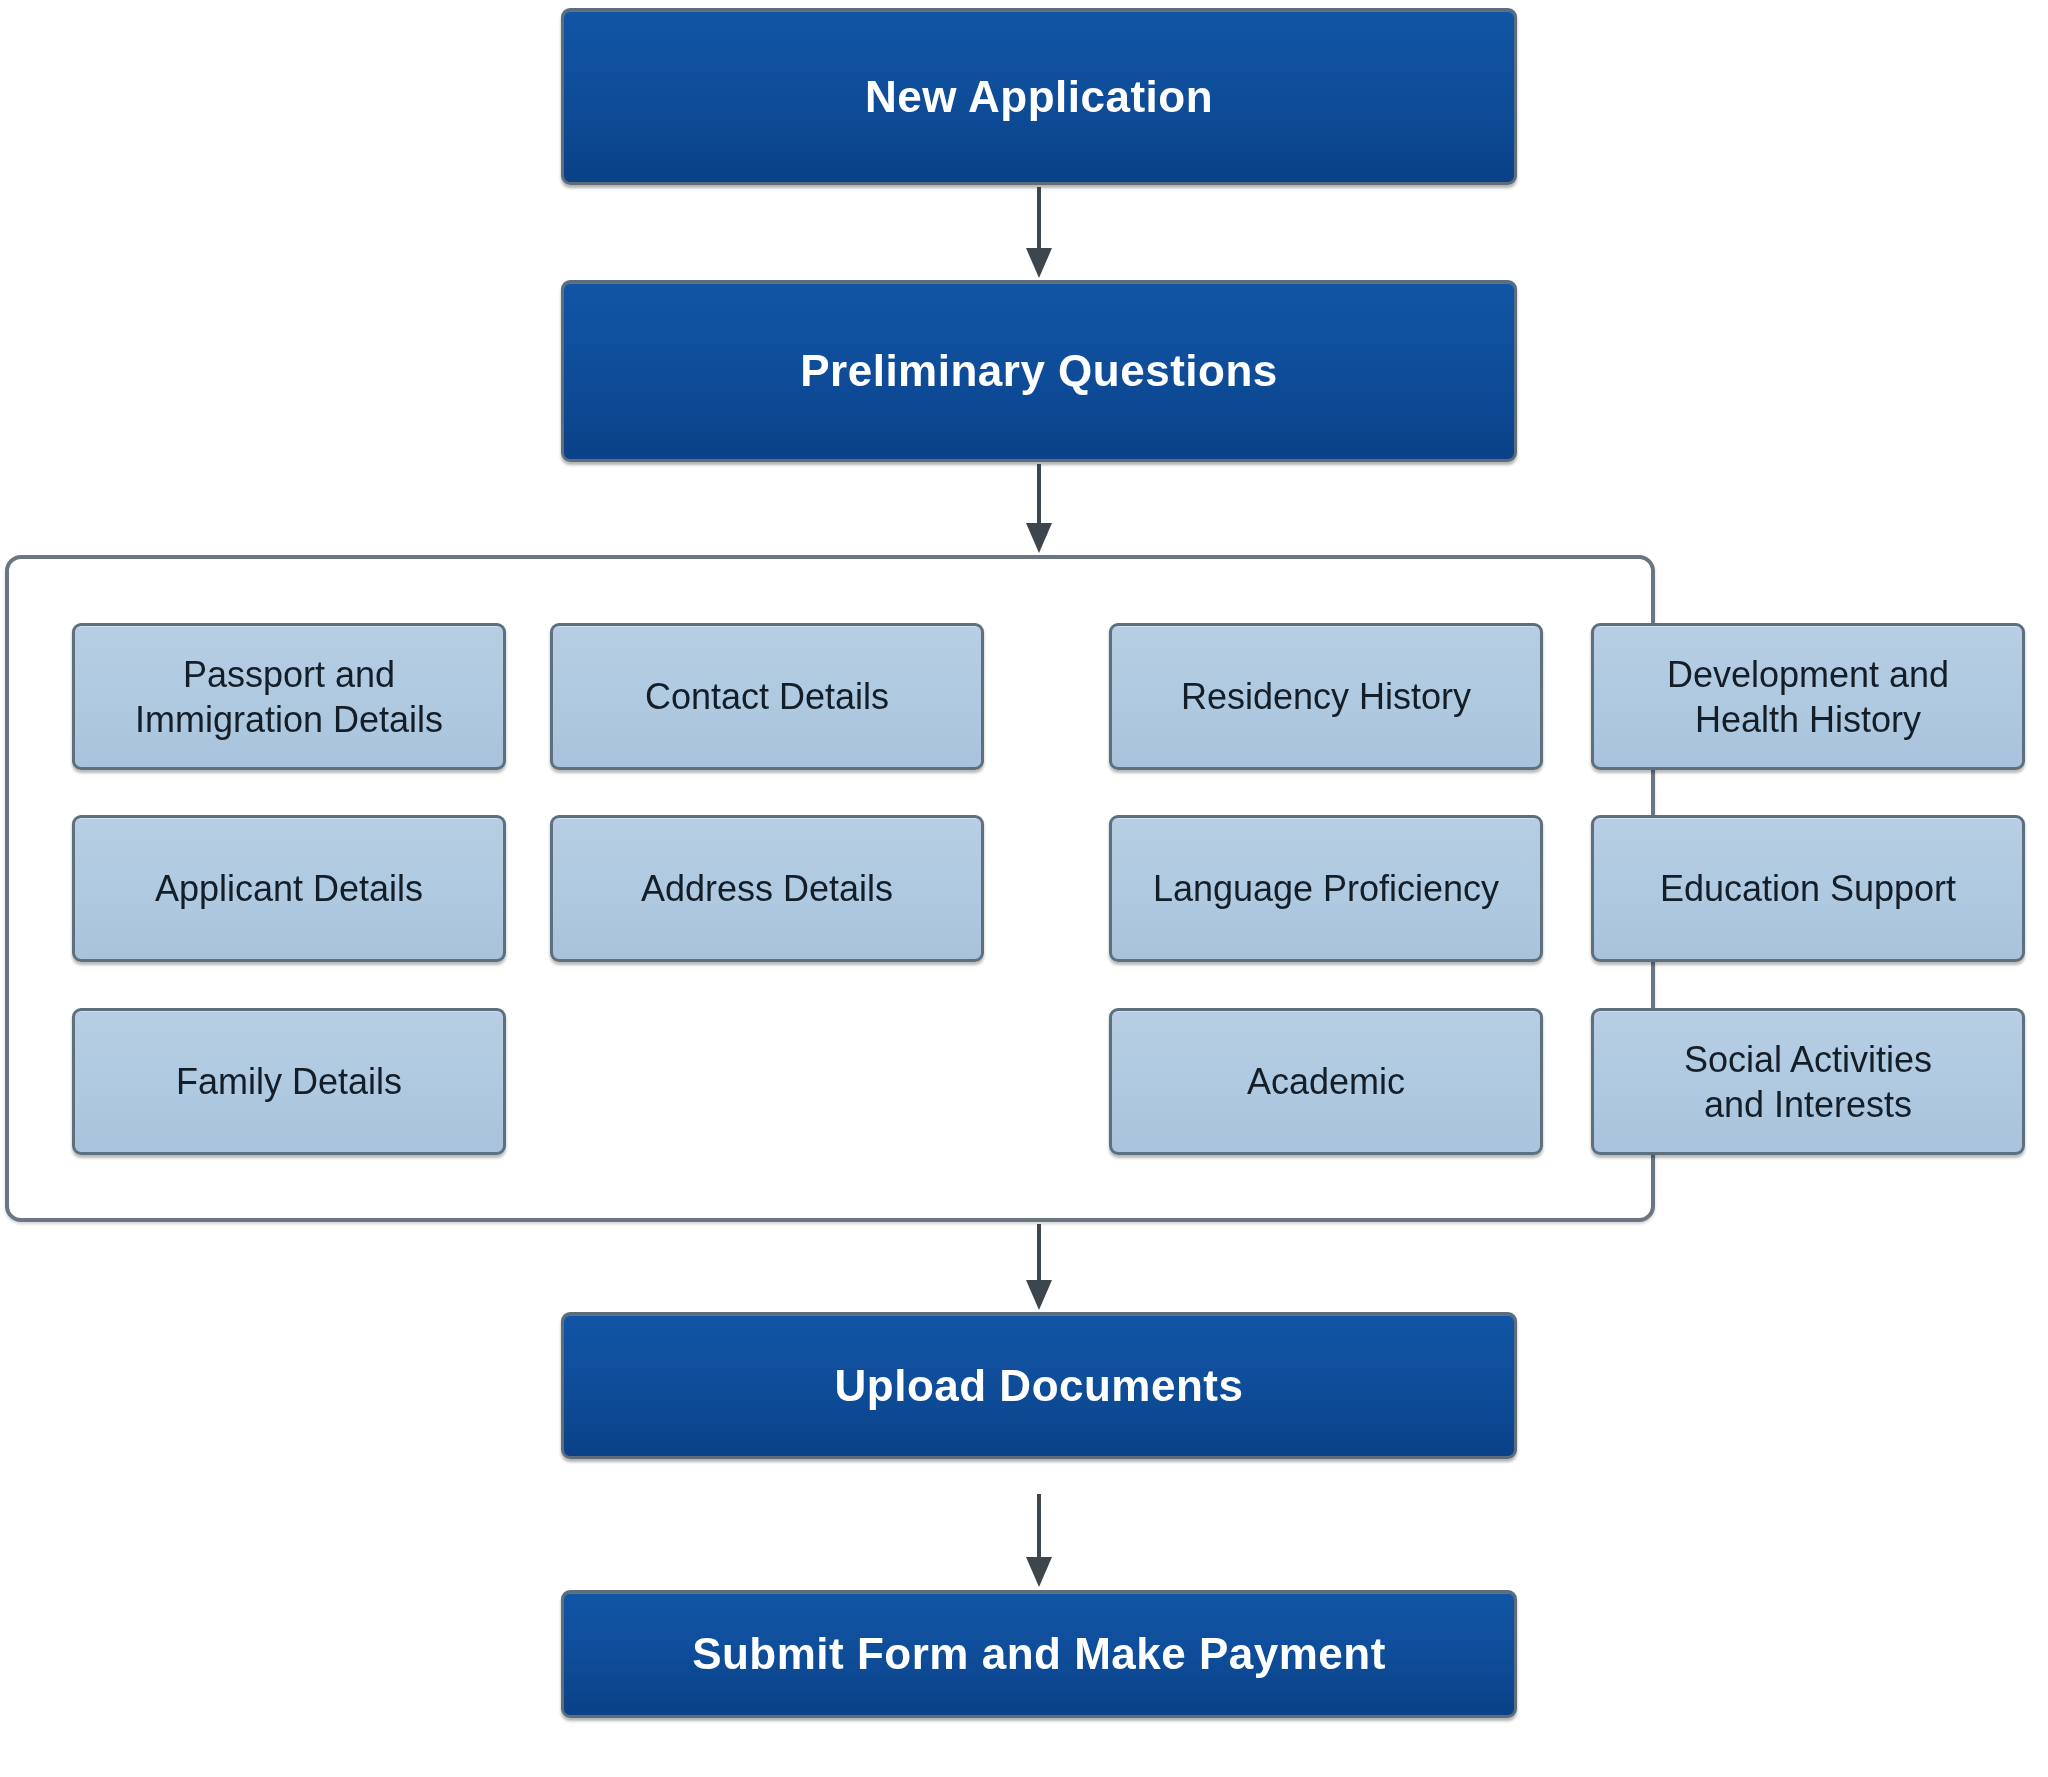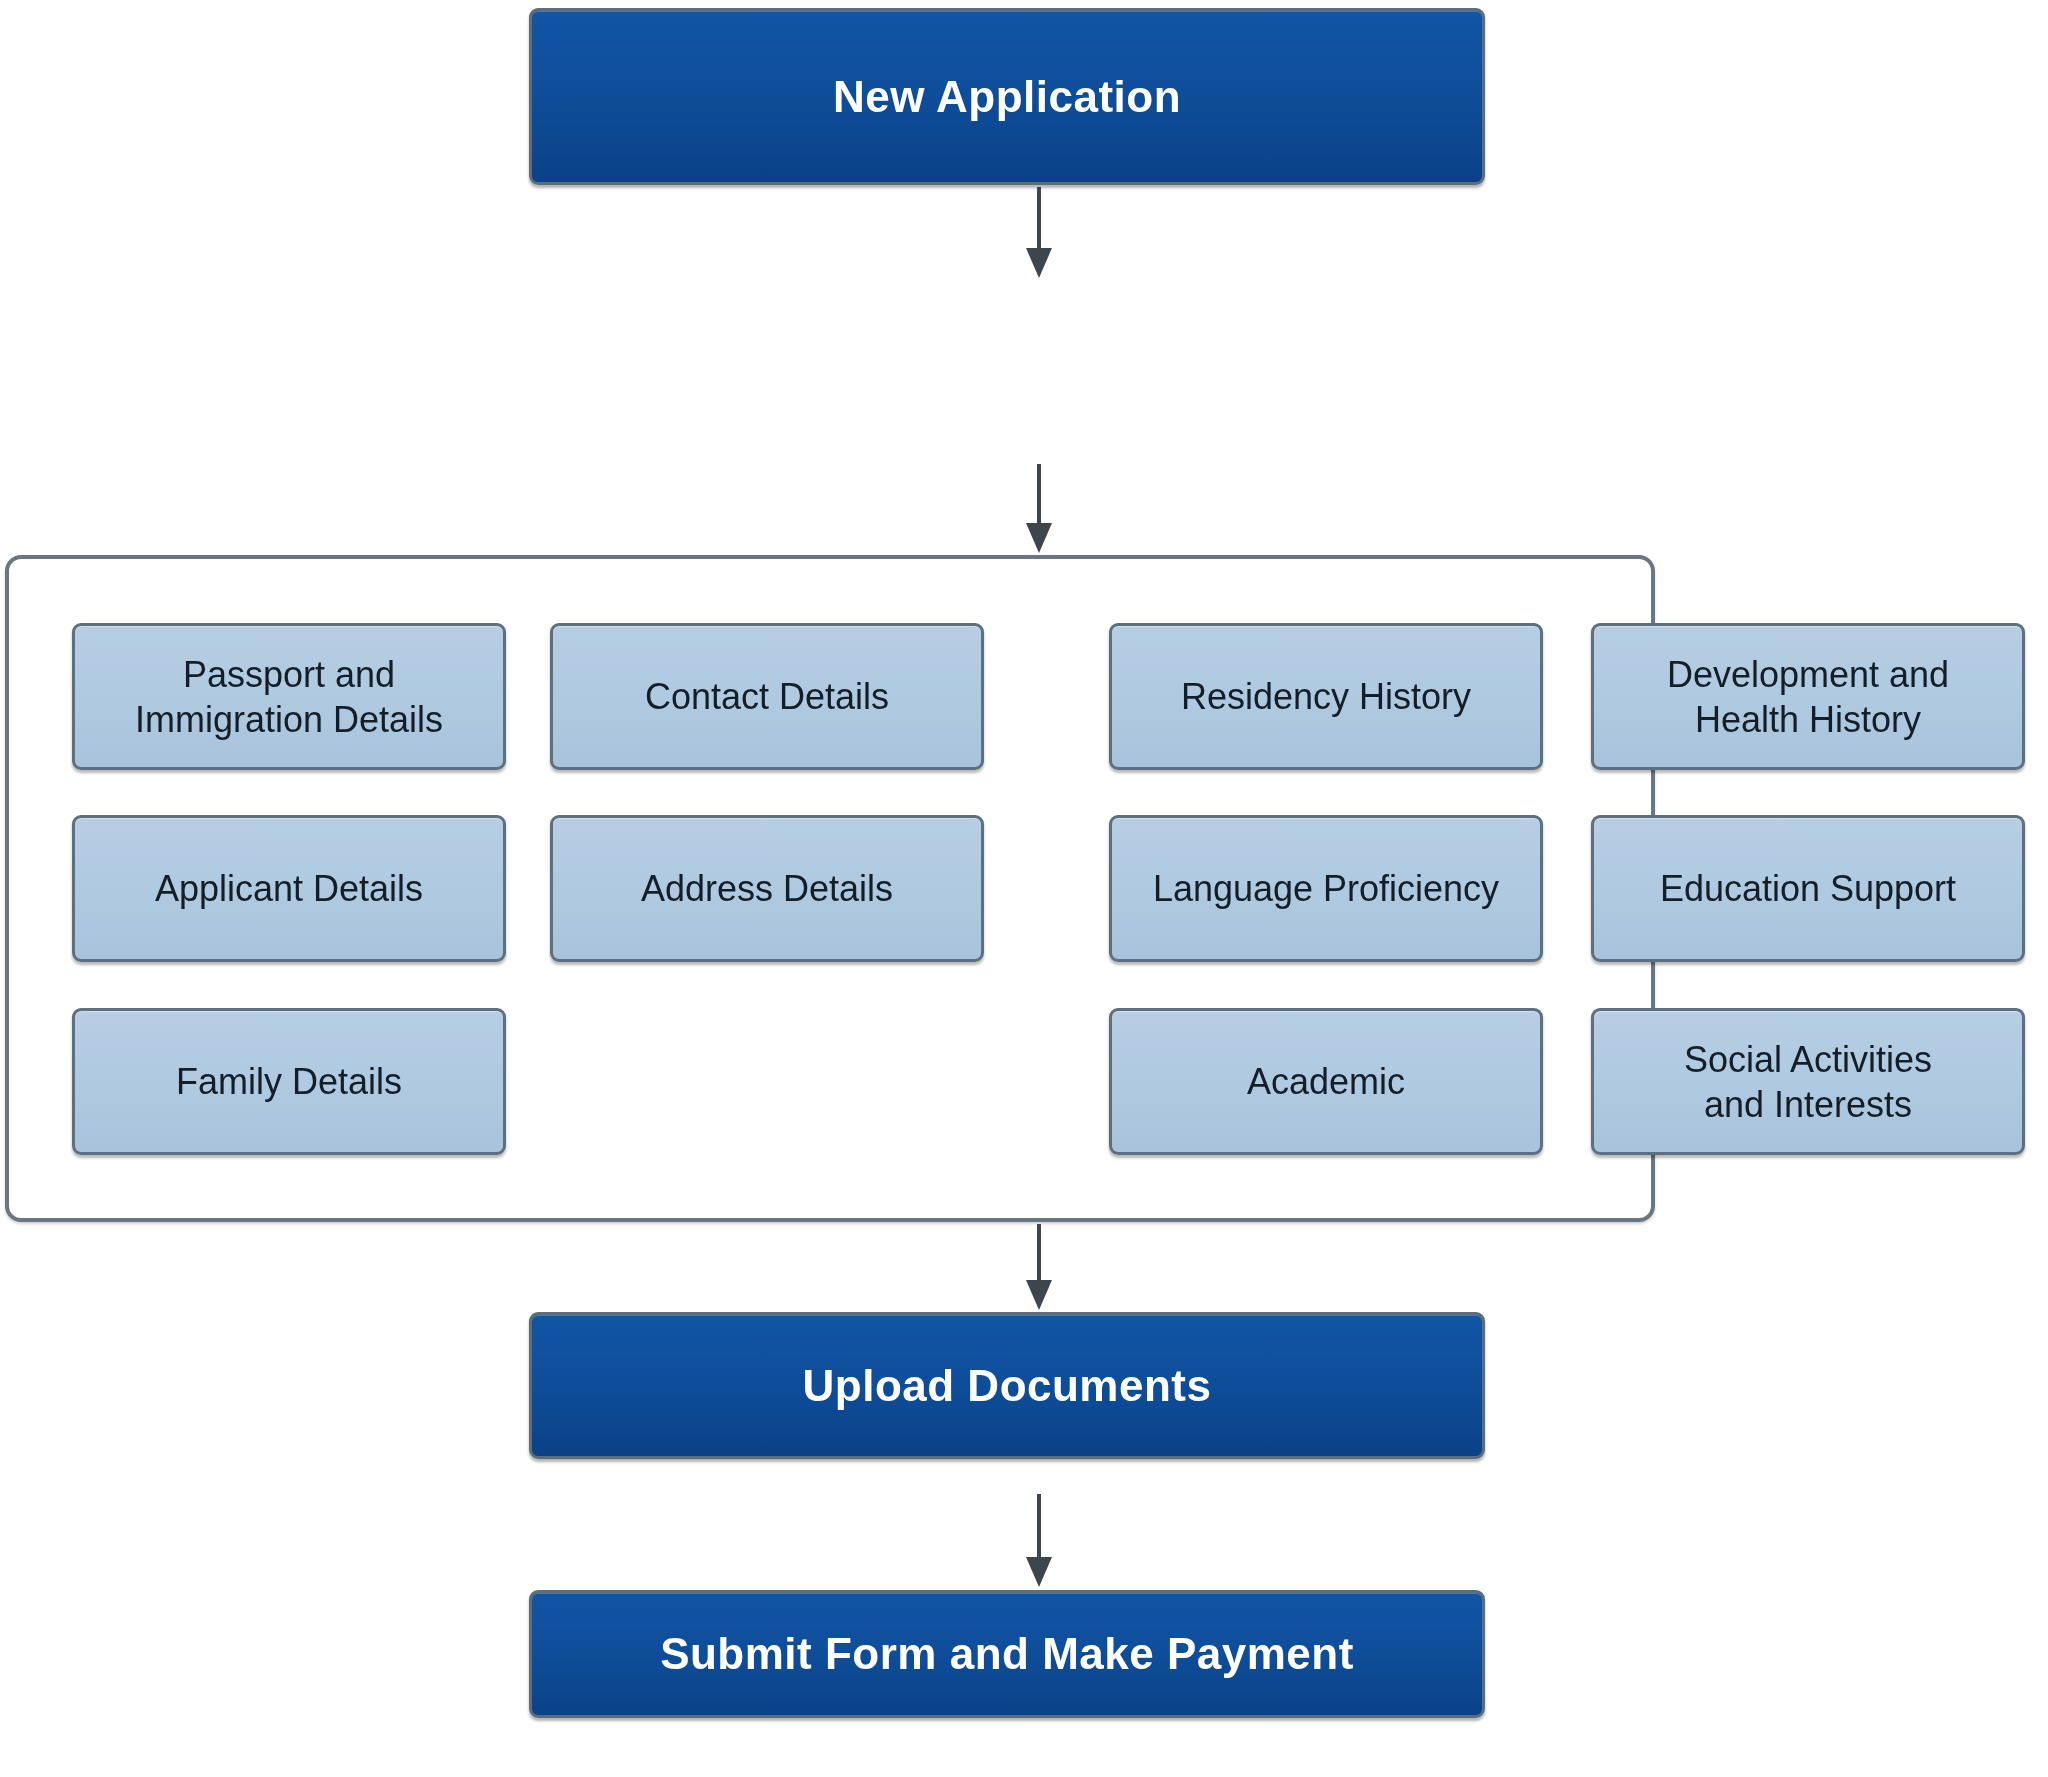--- a/index.html
+++ b/index.html
@@ -21,21 +21,21 @@
   body{
     width:2048px;height:1777px;
     background:var(--background);
     font-family:"Liberation Sans", sans-serif;
     position:relative;overflow:hidden;
   }
   .stage{position:absolute;inset:0;}
 
   
   .node{
-    position:absolute;left:529px;width:956px;
+    position:absolute;left:561px;width:956px;
     box-sizing:border-box;
     display:flex;align-items:center;justify-content:center;
     text-align:center;
   }
   .node-dark{
     background:linear-gradient(180deg,var(--dark_fill_top) 0%,var(--dark_fill) 55%,var(--dark_fill_bottom) 100%);
     border:3px solid var(--dark_border);
     border-radius:9px;
     color:var(--dark_text);
     font-size:44px;font-weight:bold;letter-spacing:.5px;
@@ -91,20 +91,23 @@
 <body>
 
 <div class="stage">
 
   <div class="node node-dark" id="node-new">
     <span>New Application</span>
   </div>
 
   <div class="arrow" id="arrow-1"></div>
 
+  <div class="node node-dark" id="node-prelim">
+    <span>Preliminary Questions</span>
+  </div>
 
   <div class="arrow" id="arrow-2"></div>
 
   <div class="sections-container">
 
     <div class="cell r0 c0">
       <span>Passport and
 Immigration Details</span>
     </div>
     <div class="cell r0 c1">

